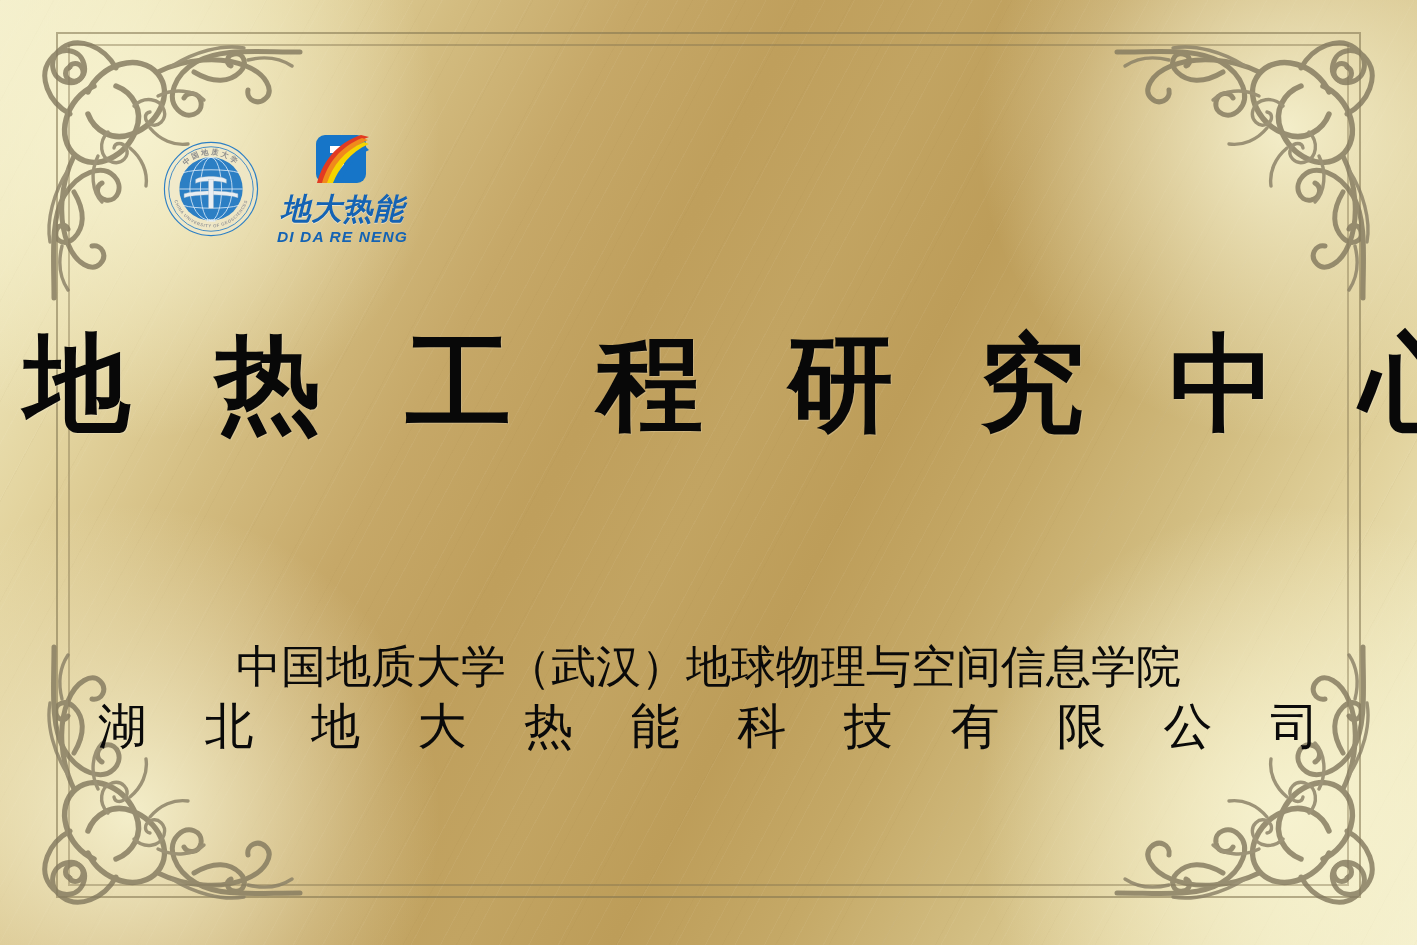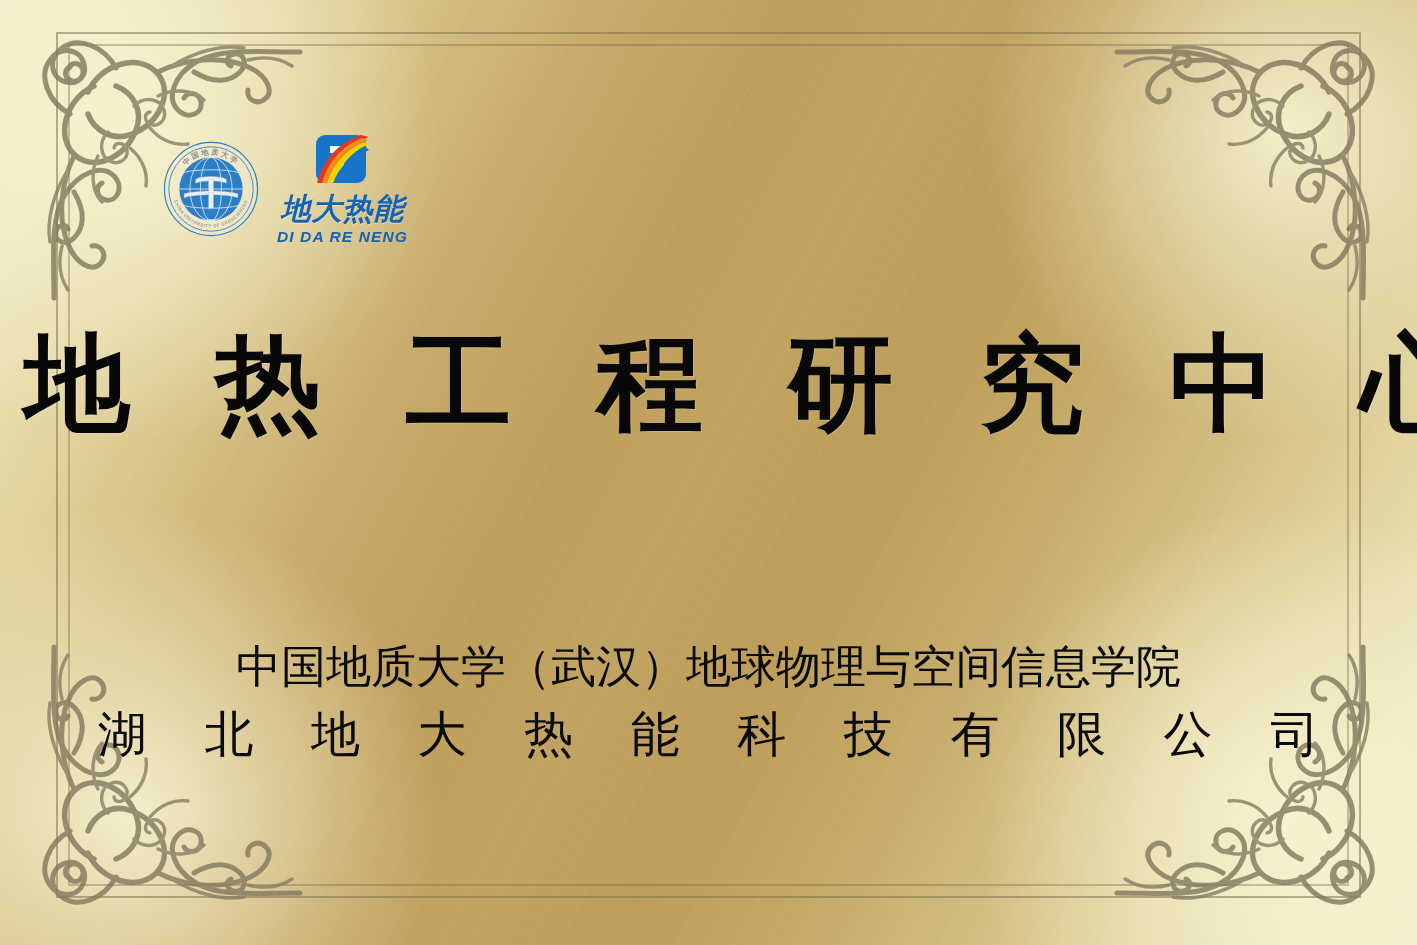--- a/index.html
+++ b/index.html
@@ -113,21 +113,21 @@
     position:absolute;left:0;right:0;top:638px;
     text-align:center;
   }
   .sub-line{
     font-family:"DejaVu Sans","Liberation Sans",sans-serif;
     color:#0a0a0a;
     white-space:nowrap;
     line-height:1.28;
   }
   .sub-line-1{font-size:45px;font-weight:normal;letter-spacing:0px;}
-  .sub-line-2{font-size:49px;font-weight:normal;letter-spacing:21px;text-indent:21px;margin-top:8px;}
+  .sub-line-2{font-size:49px;font-weight:normal;letter-spacing:21px;text-indent:21px;margin-top:0;}
 </style>
 </head>
 <body>
 
 <div id="plaque">
 
   <div class="corner-wash cw-tl"></div>
   <div class="corner-wash cw-tr"></div>
   <div class="corner-wash cw-bl"></div>
   <div class="corner-wash cw-br"></div>

